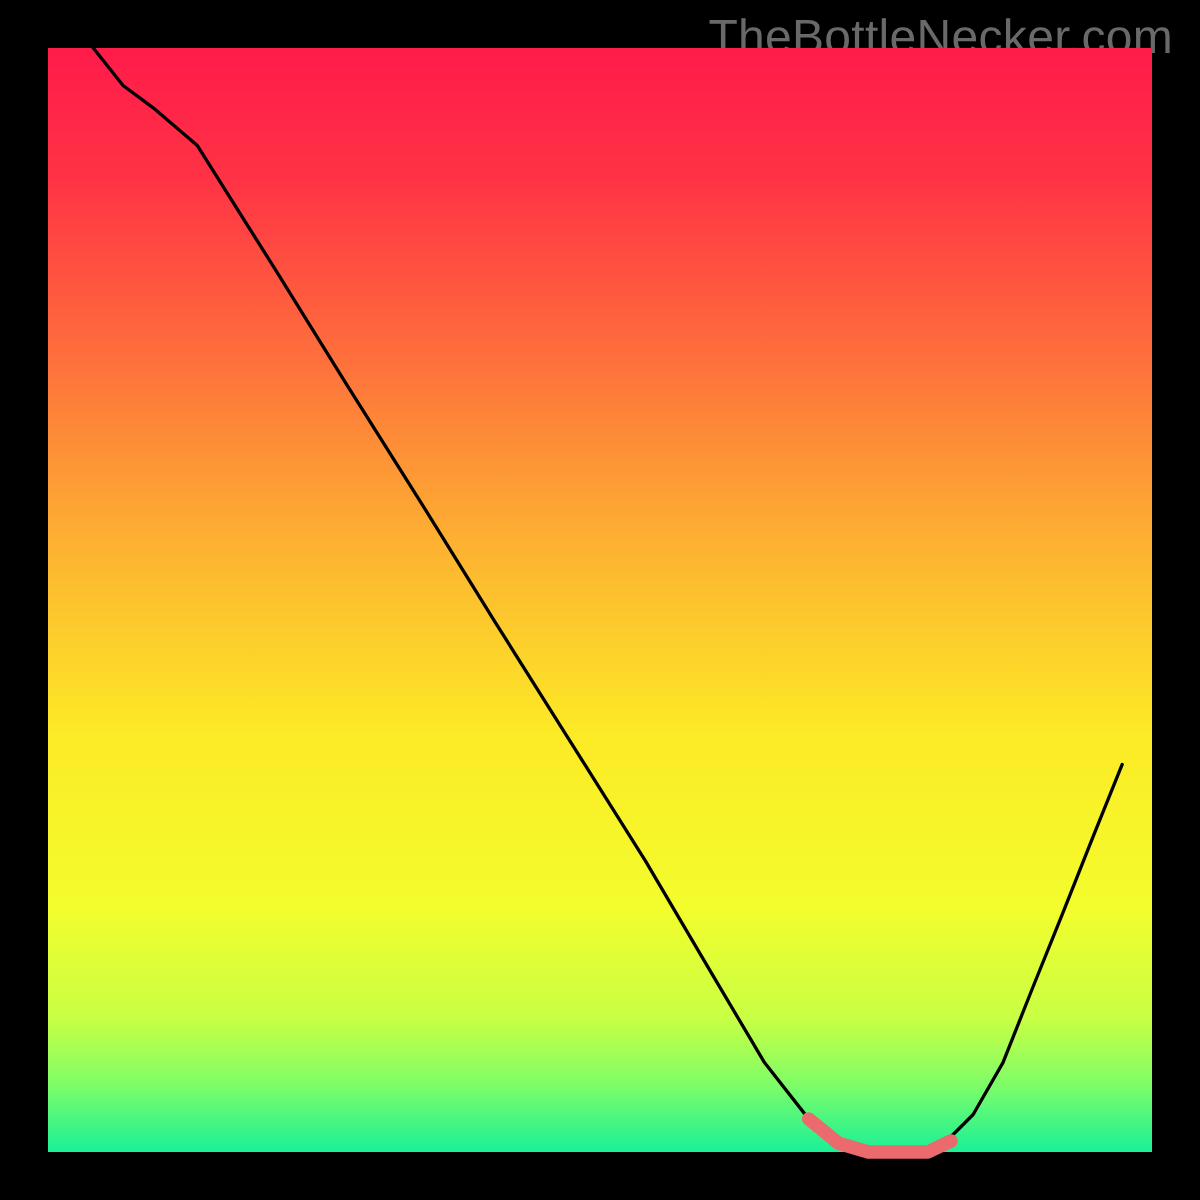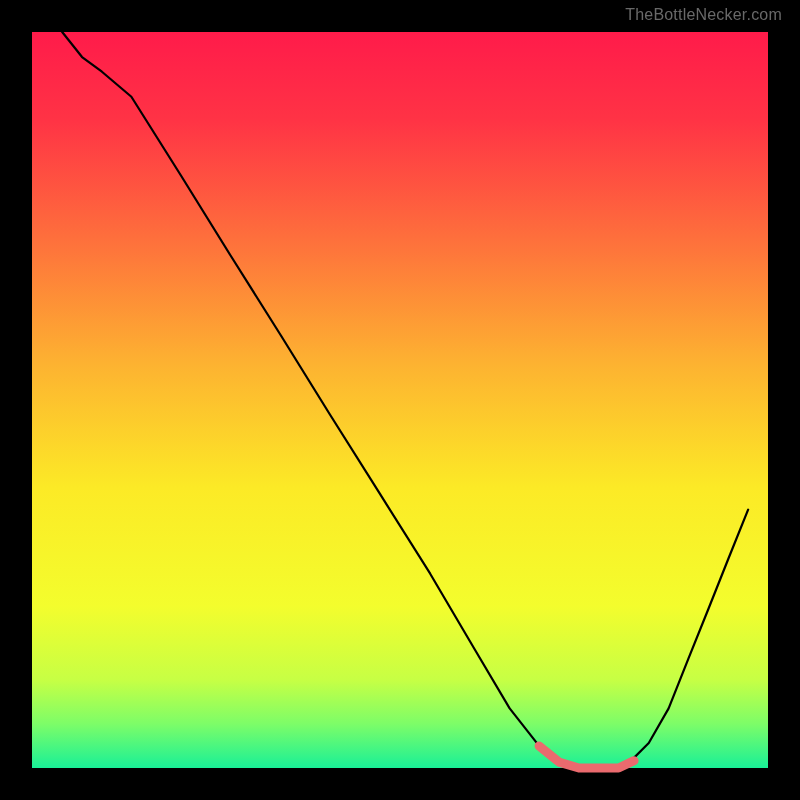--- a/index.html
+++ b/index.html
@@ -14,21 +14,21 @@
     position: relative;
     width: 800px;
     height: 800px;
     background: #000000;
   }
   .watermark {
     position: absolute;
     top: 6px;
     right: 18px;
     font-family: Arial, Helvetica, sans-serif;
-    font-size: 16px;
+    font-size: 32px;
     font-weight: 500;
     color: #696969;
     letter-spacing: 0.2px;
   }
   svg.plot {
     position: absolute;
     left: 0;
     top: 0;
   }
 </style>

